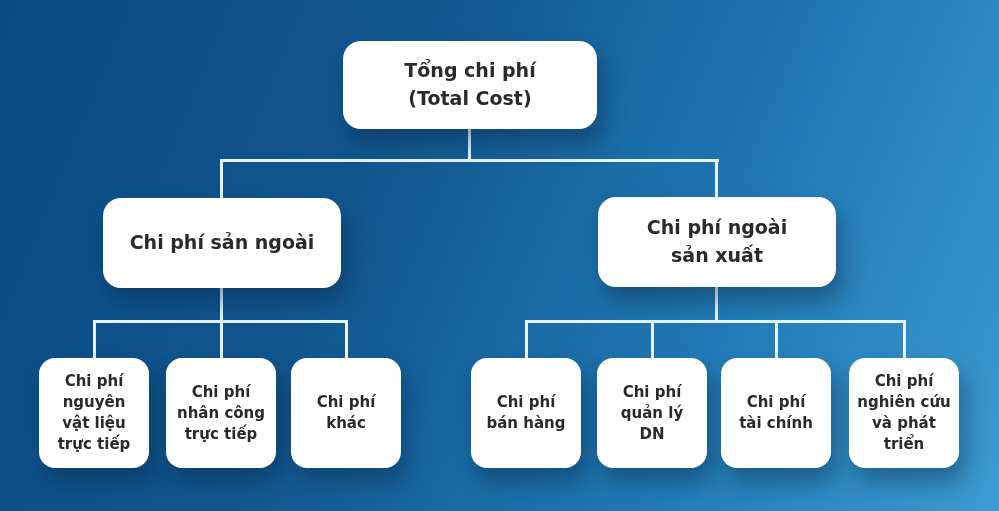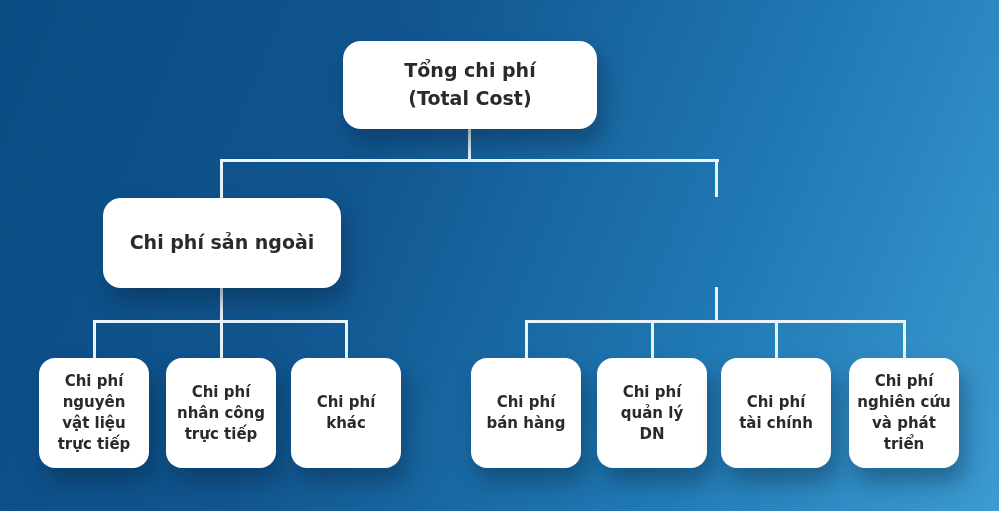--- a/index.html
+++ b/index.html
@@ -82,20 +82,22 @@
   <div class="line ln-d4"></div>
   <div class="line ln-d5"></div>
   <div class="line ln-d6"></div>
   <div class="line ln-d7"></div>
 
   <div class="node node-root">Tổng chi phí
 (Total Cost)</div>
 
   <div class="node node-branch node-b1">Chi phí sản ngoài</div>
 
+  <div class="node node-branch node-b2">Chi phí ngoài
+sản xuất</div>
 
   <div class="node node-leaf leaf-1">Chi phí
 nguyên
 vật liệu
 trực tiếp</div>
 
   <div class="node node-leaf leaf-2">Chi phí
 nhân công
 trực tiếp</div>
 

